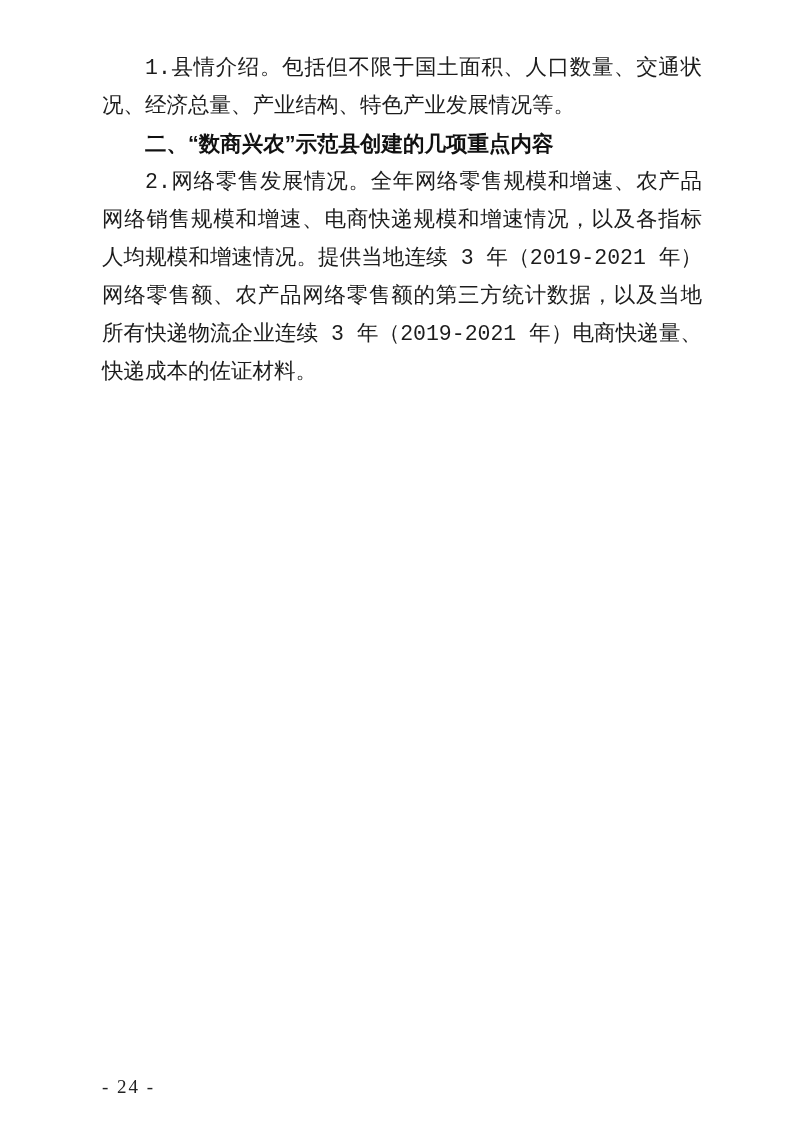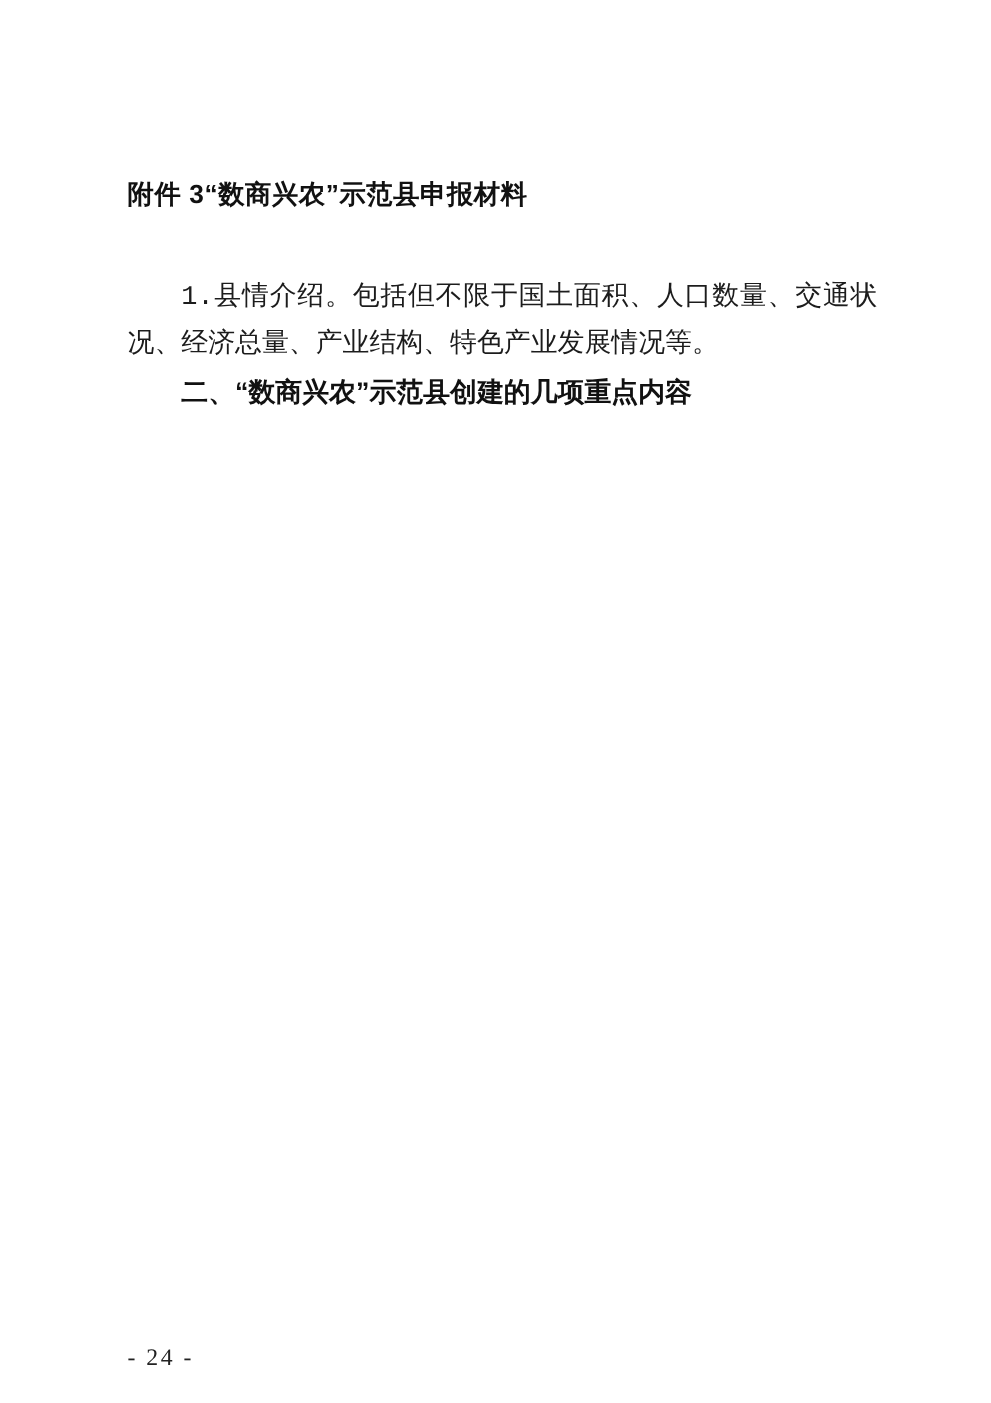--- a/index.html
+++ b/index.html
@@ -71,30 +71,30 @@
     letter-spacing: 2px;
     margin-top: 24px;
   }
 </style>
 </head>
 <body>
 
 <div class="page">
   <div class="content">
 
-    <div class="attachment-header">附件 3“数商兴农”示范县申报材料</div>
 
 
     <div class="body-text">
 
 
       <p class="paragraph">1.县情介绍。包括但不限于国土面积、人口数量、交通状况、经济总量、产业结构、特色产业发展情况等。</p>
 
 
       <div class="section-heading">二、“数商兴农”示范县创建的几项重点内容</div>
 
 
+      <p class="paragraph">2.网络零售发展情况。全年网络零售规模和增速、农产品网络销售规模和增速、电商快递规模和增速情况，以及各指标人均规模和增速情况。提供当地连续 3 年（2019-2021 年）网络零售额、农产品网络零售额的第三方统计数据，以及当地所有快递物流企业连续 3 年（2019-2021 年）电商快递量、快递成本的佐证材料。</p>
 
     </div>
   </div>
 
   <div class="page-number">- 24 -</div>
 </div>
 
 </body></html>

